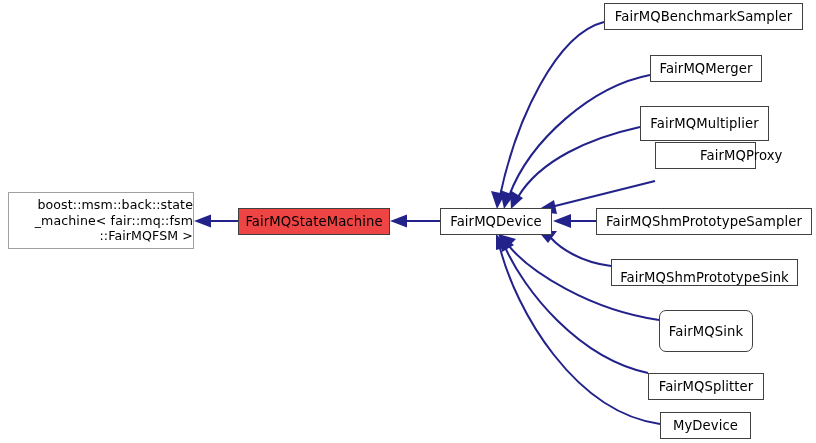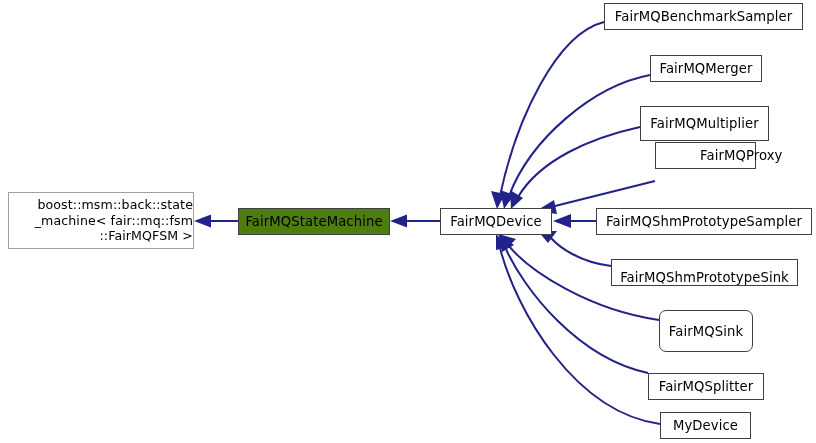--- a/index.html
+++ b/index.html
@@ -34,21 +34,21 @@
     background: #ffffff;
     border: 1px solid #404040;
     color: #000000;
     font-size: 13.2px;
     line-height: 15px;
     letter-spacing: 0.1px;
     white-space: pre;
     z-index: 2;
   }
   .node.highlight {
-    background: #4d7c0f;
+    background: #ef4444;
     border-color: #404040;
   }
   .node.faded {
     border-color: #a0a0a0;
   }
   .node.multiline {
     font-size: 12.6px;
     line-height: 15.5px;
     text-align: right;
   }

